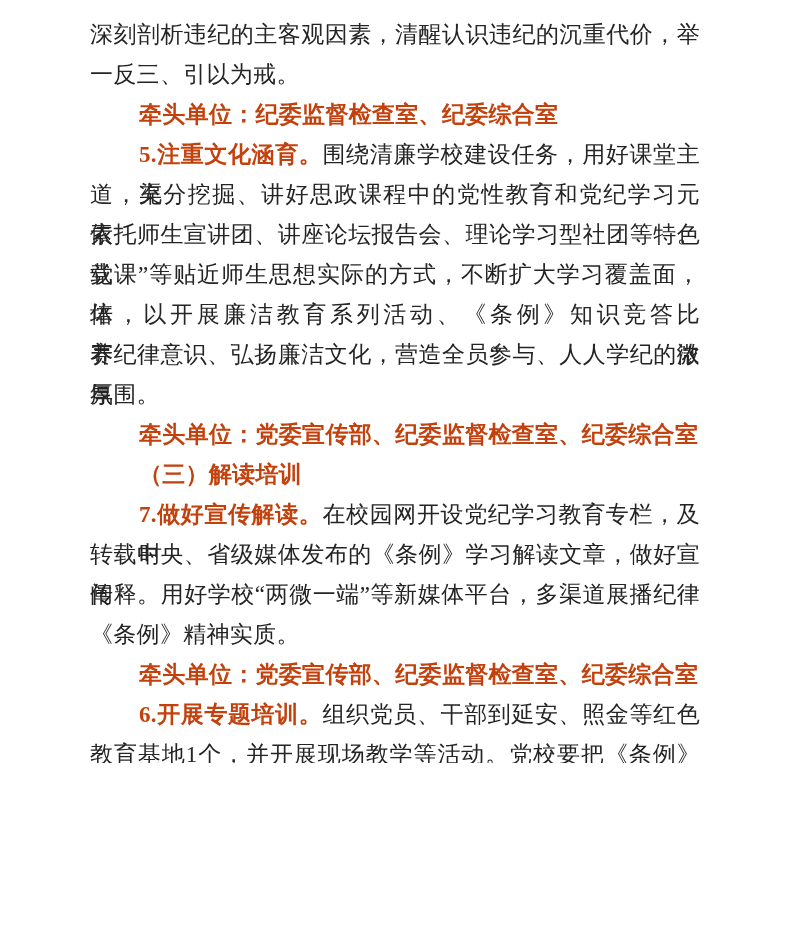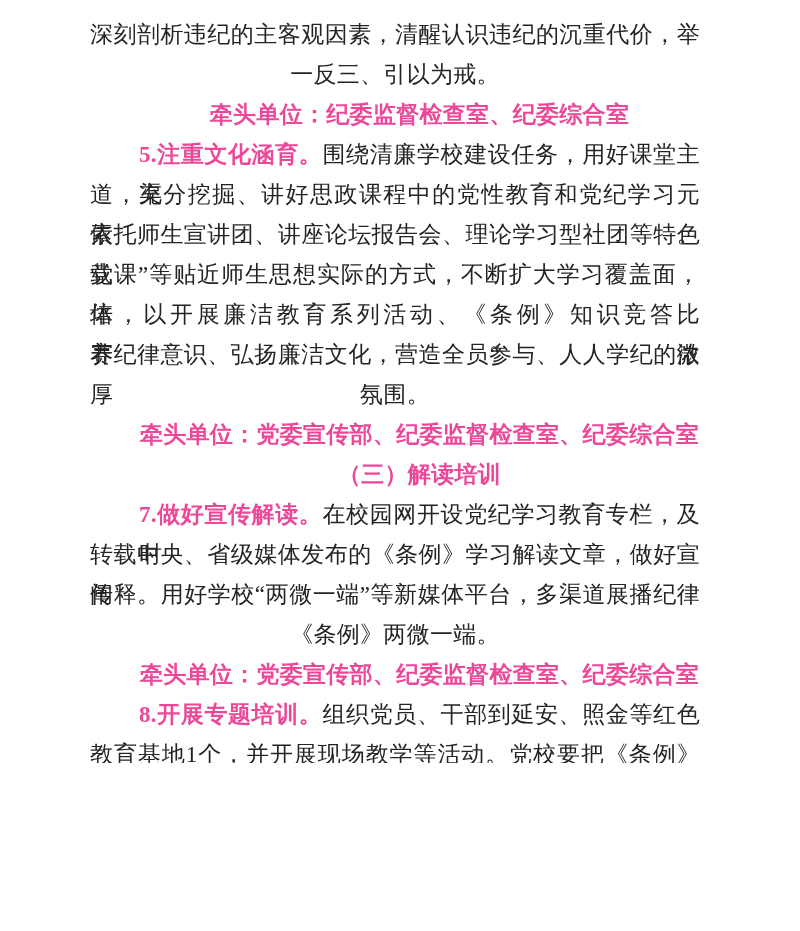--- a/index.html
+++ b/index.html
@@ -21,37 +21,37 @@
     top: 15px;
     width: 610px;
   }
   .line {
     box-sizing: border-box;
     width: 100%;
     height: 40px;
     line-height: 40px;
     font-size: 23px;
     color: #242424;
-    text-align: center;
+    text-align: left;
     letter-spacing: 0.3px;
     white-space: nowrap;
     overflow: visible;
   }
   .line.just {
     white-space: normal;
     text-align: justify;
     text-align-last: justify;
     text-justify: inter-character;
   }
   .line.indent {
     padding-left: 49px;
   }
   .line b {
     font-weight: 700;
-    color: #ec4899;
+    color: #c2410c;
   }
   .footer {
     position: absolute;
     left: 101px;
     top: 889px;
     font-size: 21px;
     line-height: 24px;
     color: #303030;
     letter-spacing: 1px;
     word-spacing: 12px;
@@ -71,19 +71,19 @@
       <div class="line just"><span>依托师生宣讲团、讲座论坛报告会、理论学习型社团等特色载</span></div>
       <div class="line just"><span>党课”等贴近师生思想实际的方式，不断扩大学习覆盖面，培</span></div>
       <div class="line just"><span>体，以开展廉洁教育系列活动、《条例》知识竞答比赛、“微</span></div>
       <div class="line just"><span>养纪律意识、弘扬廉洁文化，营造全员参与、人人学纪的浓厚</span></div>
       <div class="line"><span>氛围。</span></div>
       <div class="line indent"><b>牵头单位：党委宣传部、纪委监督检查室、纪委综合室</b></div>
       <div class="line indent"><b>（三）解读培训</b></div>
       <div class="line just indent"><b>7.做好宣传解读。</b><span>在校园网开设党纪学习教育专栏，及时</span></div>
       <div class="line just"><span>转载中央、省级媒体发布的《条例》学习解读文章，做好宣传</span></div>
       <div class="line just"><span>阐释。用好学校“两微一端”等新媒体平台，多渠道展播纪律</span></div>
-      <div class="line"><span>《条例》两微一端。</span></div>
+      <div class="line"><span>《条例》精神实质。</span></div>
       <div class="line indent"><b>牵头单位：党委宣传部、纪委监督检查室、纪委综合室</b></div>
-      <div class="line just indent"><b>8.开展专题培训。</b><span>组织党员、干部到延安、照金等红色</span></div>
+      <div class="line just indent"><b>6.开展专题培训。</b><span>组织党员、干部到延安、照金等红色</span></div>
       <div class="line just"><span>教育基地1个，并开展现场教学等活动。党校要把《条例》纳</span></div>
     </div>
   <div class="footer">- 6 -</div>
 </div>
 
 </body></html>

